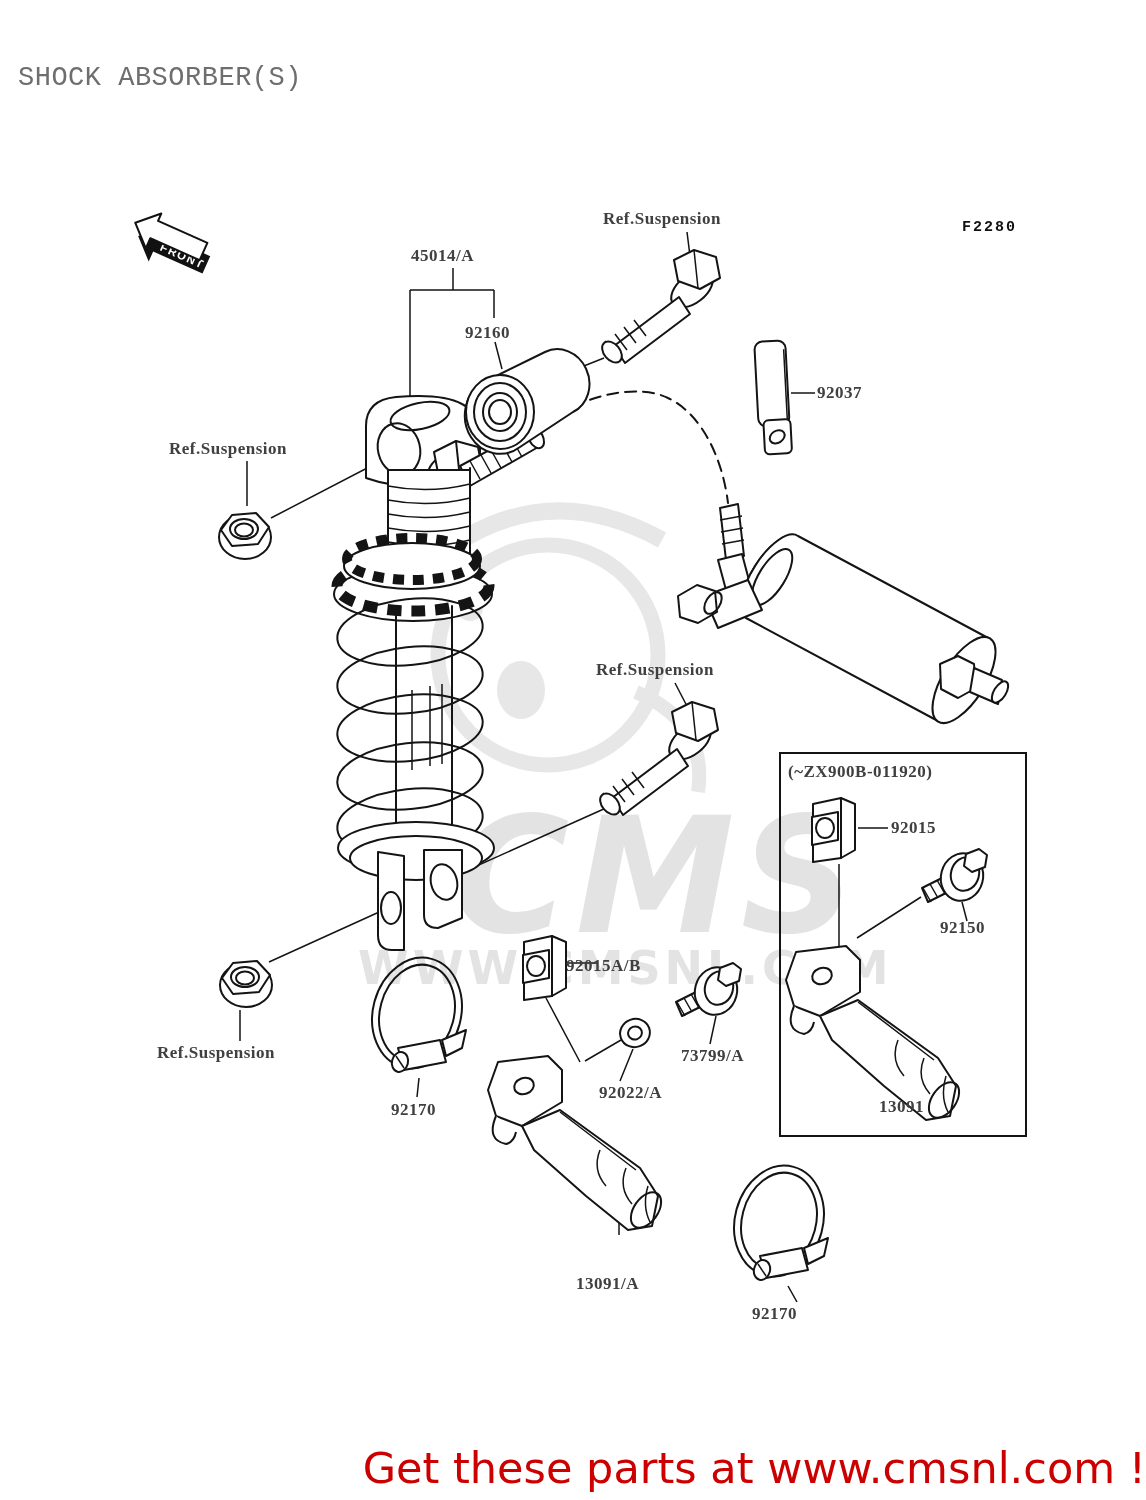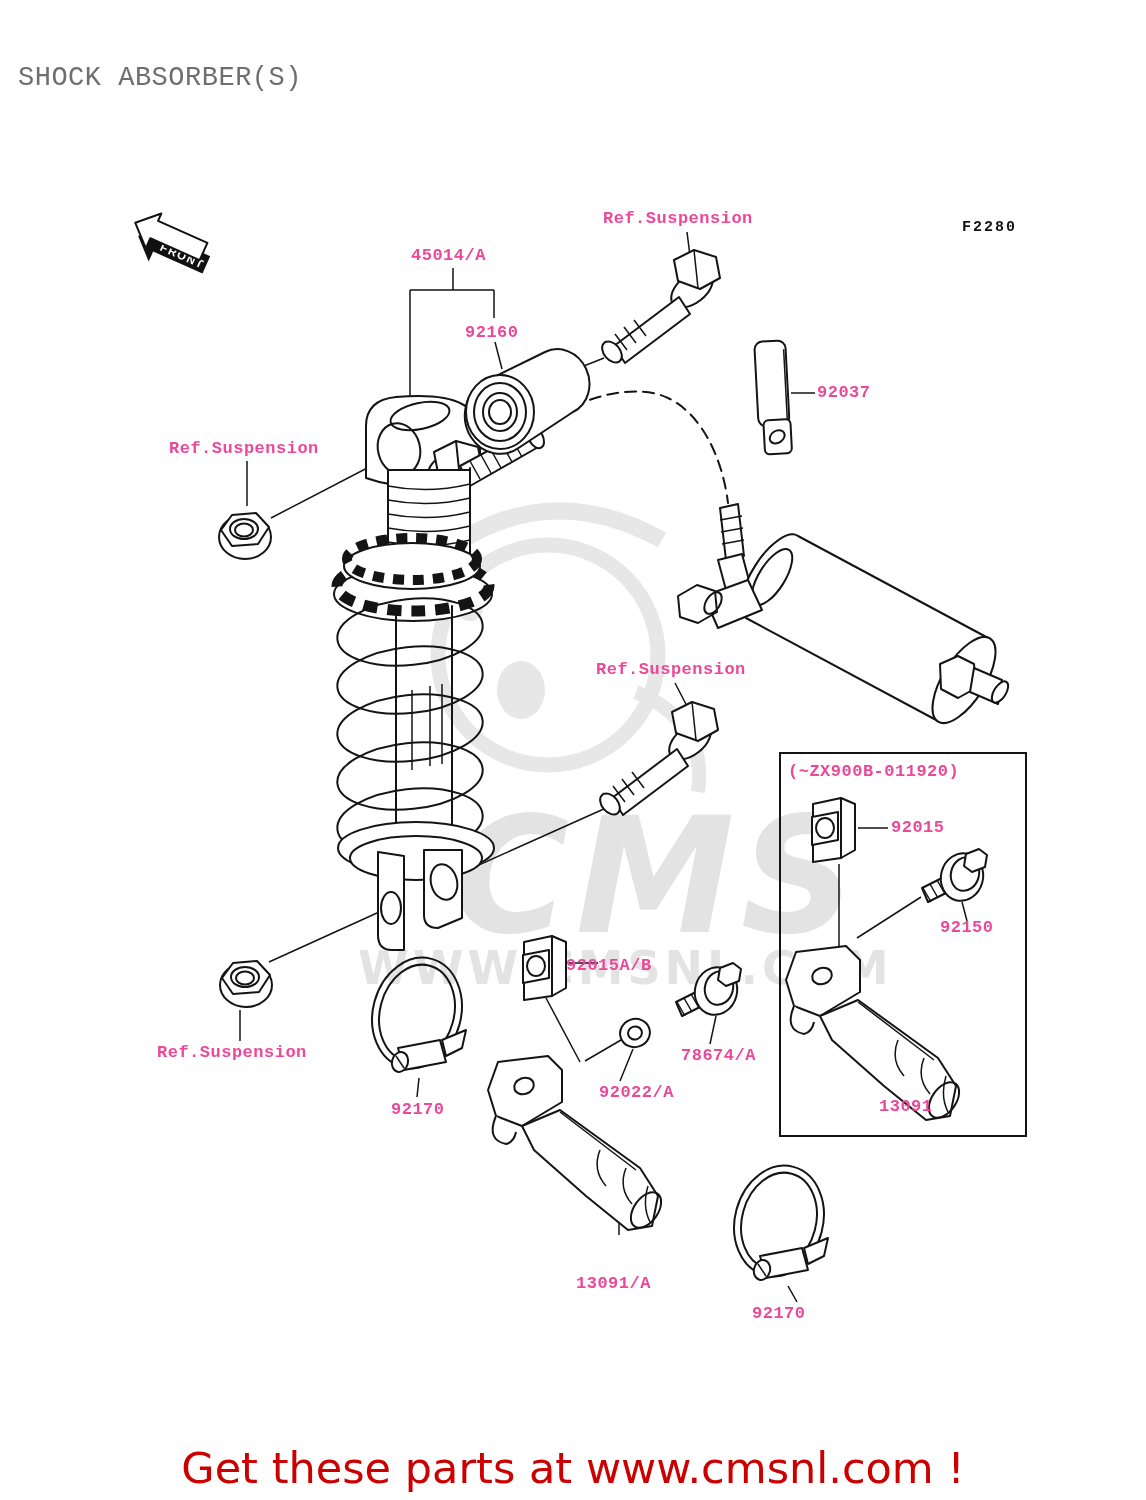--- a/index.html
+++ b/index.html
@@ -14,25 +14,25 @@
     font-family:Liberation Mono, monospace;
     margin-top:41px;
   }
   .figcode {
     position:absolute; left:962px; top:176px;
     font-family:"Liberation Mono", monospace; font-weight:bold;
     font-size:15px; color:#111; letter-spacing:2px;margin-top:43px;
   }
   .plabel {
     position:absolute; white-space:nowrap;
-    font-family:Liberation Mono, monospace; font-weight:bold;
-    font-size:17px; letter-spacing:0.5px; color:#ec4899;
+    font-family:Liberation Serif, serif; font-weight:bold;
+    font-size:17px; letter-spacing:0.5px; color:#404040;
   }
   .footer {
-    position:absolute; left:0; right:0; top:1443px; text-align:center;
+    position:absolute; left:0; right:0; top:1443px; text-align:right;
     font-size:43px; color:#cc0000;
     font-family:"DejaVu Sans", sans-serif;
   }
   svg.diagram { position:absolute; left:0; top:0; }
   .ln   { stroke:#141414; stroke-width:2;   fill:none;    stroke-linecap:round; stroke-linejoin:round; }
   .wh   { stroke:#141414; stroke-width:2;   fill:#ffffff; stroke-linejoin:round; }
   .thin { stroke:#141414; stroke-width:1.5; fill:none; }
   .wm-s { stroke:#e7e7e7; fill:none; }
   .wm-f { fill:#e7e7e7; stroke:none; }
   .wm-t { fill:#e3e3e3; font-family:"DejaVu Sans", sans-serif; font-weight:bold; }
@@ -218,20 +218,20 @@
 <div class="plabel" style="left:411px;top:246px">45014/A</div>
 <div class="plabel" style="left:465px;top:323px">92160</div>
 <div class="plabel" style="left:817px;top:383px">92037</div>
 <div class="plabel" style="left:169px;top:439px">Ref.Suspension</div>
 <div class="plabel" style="left:596px;top:660px">Ref.Suspension</div>
 <div class="plabel" style="left:788px;top:762px">(~ZX900B-011920)</div>
 <div class="plabel" style="left:891px;top:818px">92015</div>
 <div class="plabel" style="left:940px;top:918px">92150</div>
 <div class="plabel" style="left:566px;top:956px">92015A/B</div>
 <div class="plabel" style="left:157px;top:1043px">Ref.Suspension</div>
-<div class="plabel" style="left:681px;top:1046px">78674/A</div>
+<div class="plabel" style="left:681px;top:1046px">73799/A</div>
 <div class="plabel" style="left:599px;top:1083px">92022/A</div>
 <div class="plabel" style="left:391px;top:1100px">92170</div>
 <div class="plabel" style="left:879px;top:1097px">13091</div>
 <div class="plabel" style="left:576px;top:1274px">13091/A</div>
 <div class="plabel" style="left:752px;top:1304px">92170</div>
 
 <div class="footer">Get these parts at www.cmsnl.com !</div>
 
 </body></html>

